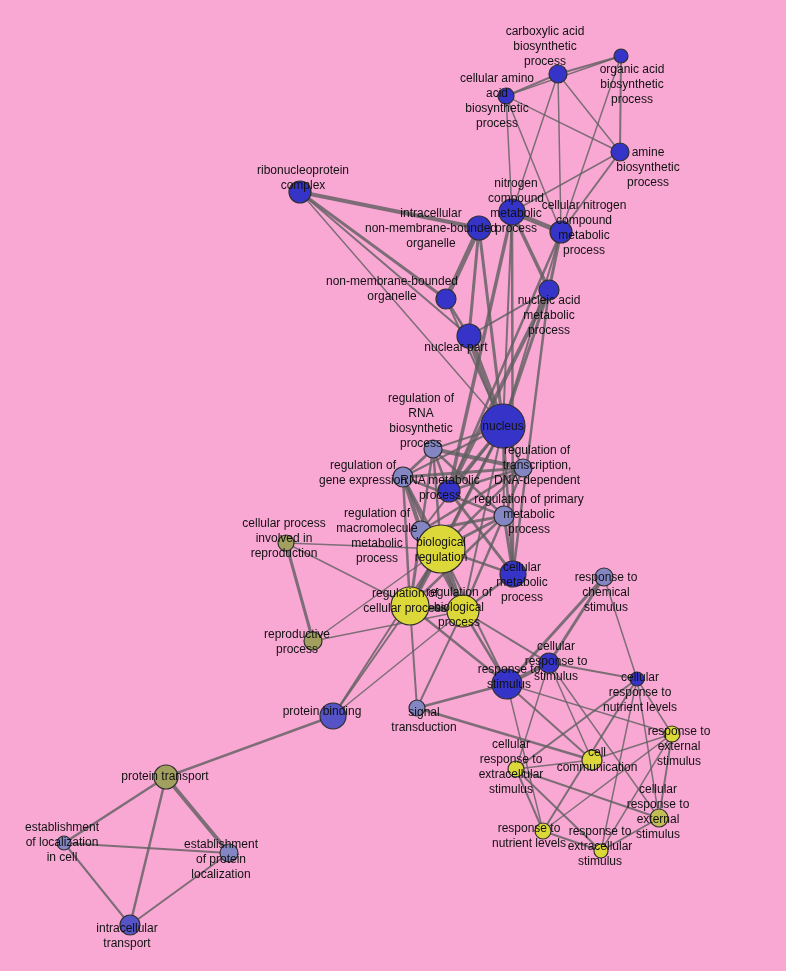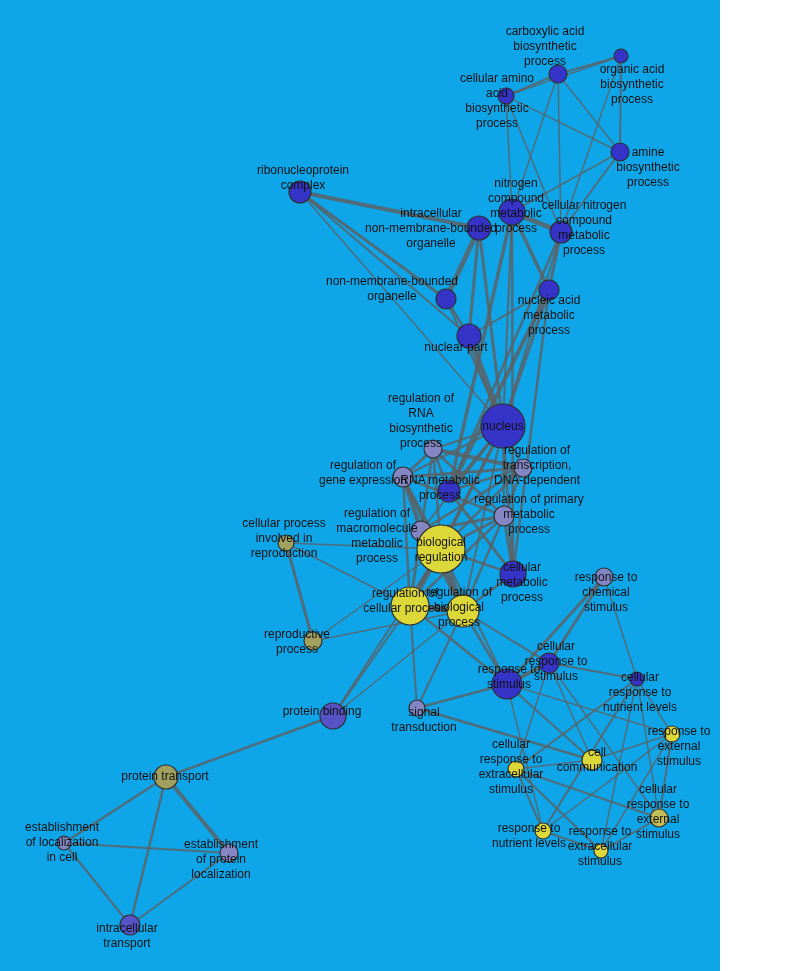--- a/index.html
+++ b/index.html
@@ -6,23 +6,23 @@
     margin: 0;
     padding: 0;
     background: #ffffff;
     width: 786px;
     height: 971px;
     overflow: hidden;
     font-family: "Liberation Sans", sans-serif;
   }
   .graph-wrap {
     position: relative;
-    width: 720px;
+    width: 786px;
     height: 971px;
-    background: #0ea5e9;
+    background: #f9a8d4;
   }
   svg { display: block; }
   .edge { opacity: 0.8; }
   .node { stroke-linejoin: round; }
   .node-label {
     font-family: "Liberation Sans", sans-serif;
     font-size: 12px;
     fill: #111111;
     text-anchor: middle;
     pointer-events: none;

